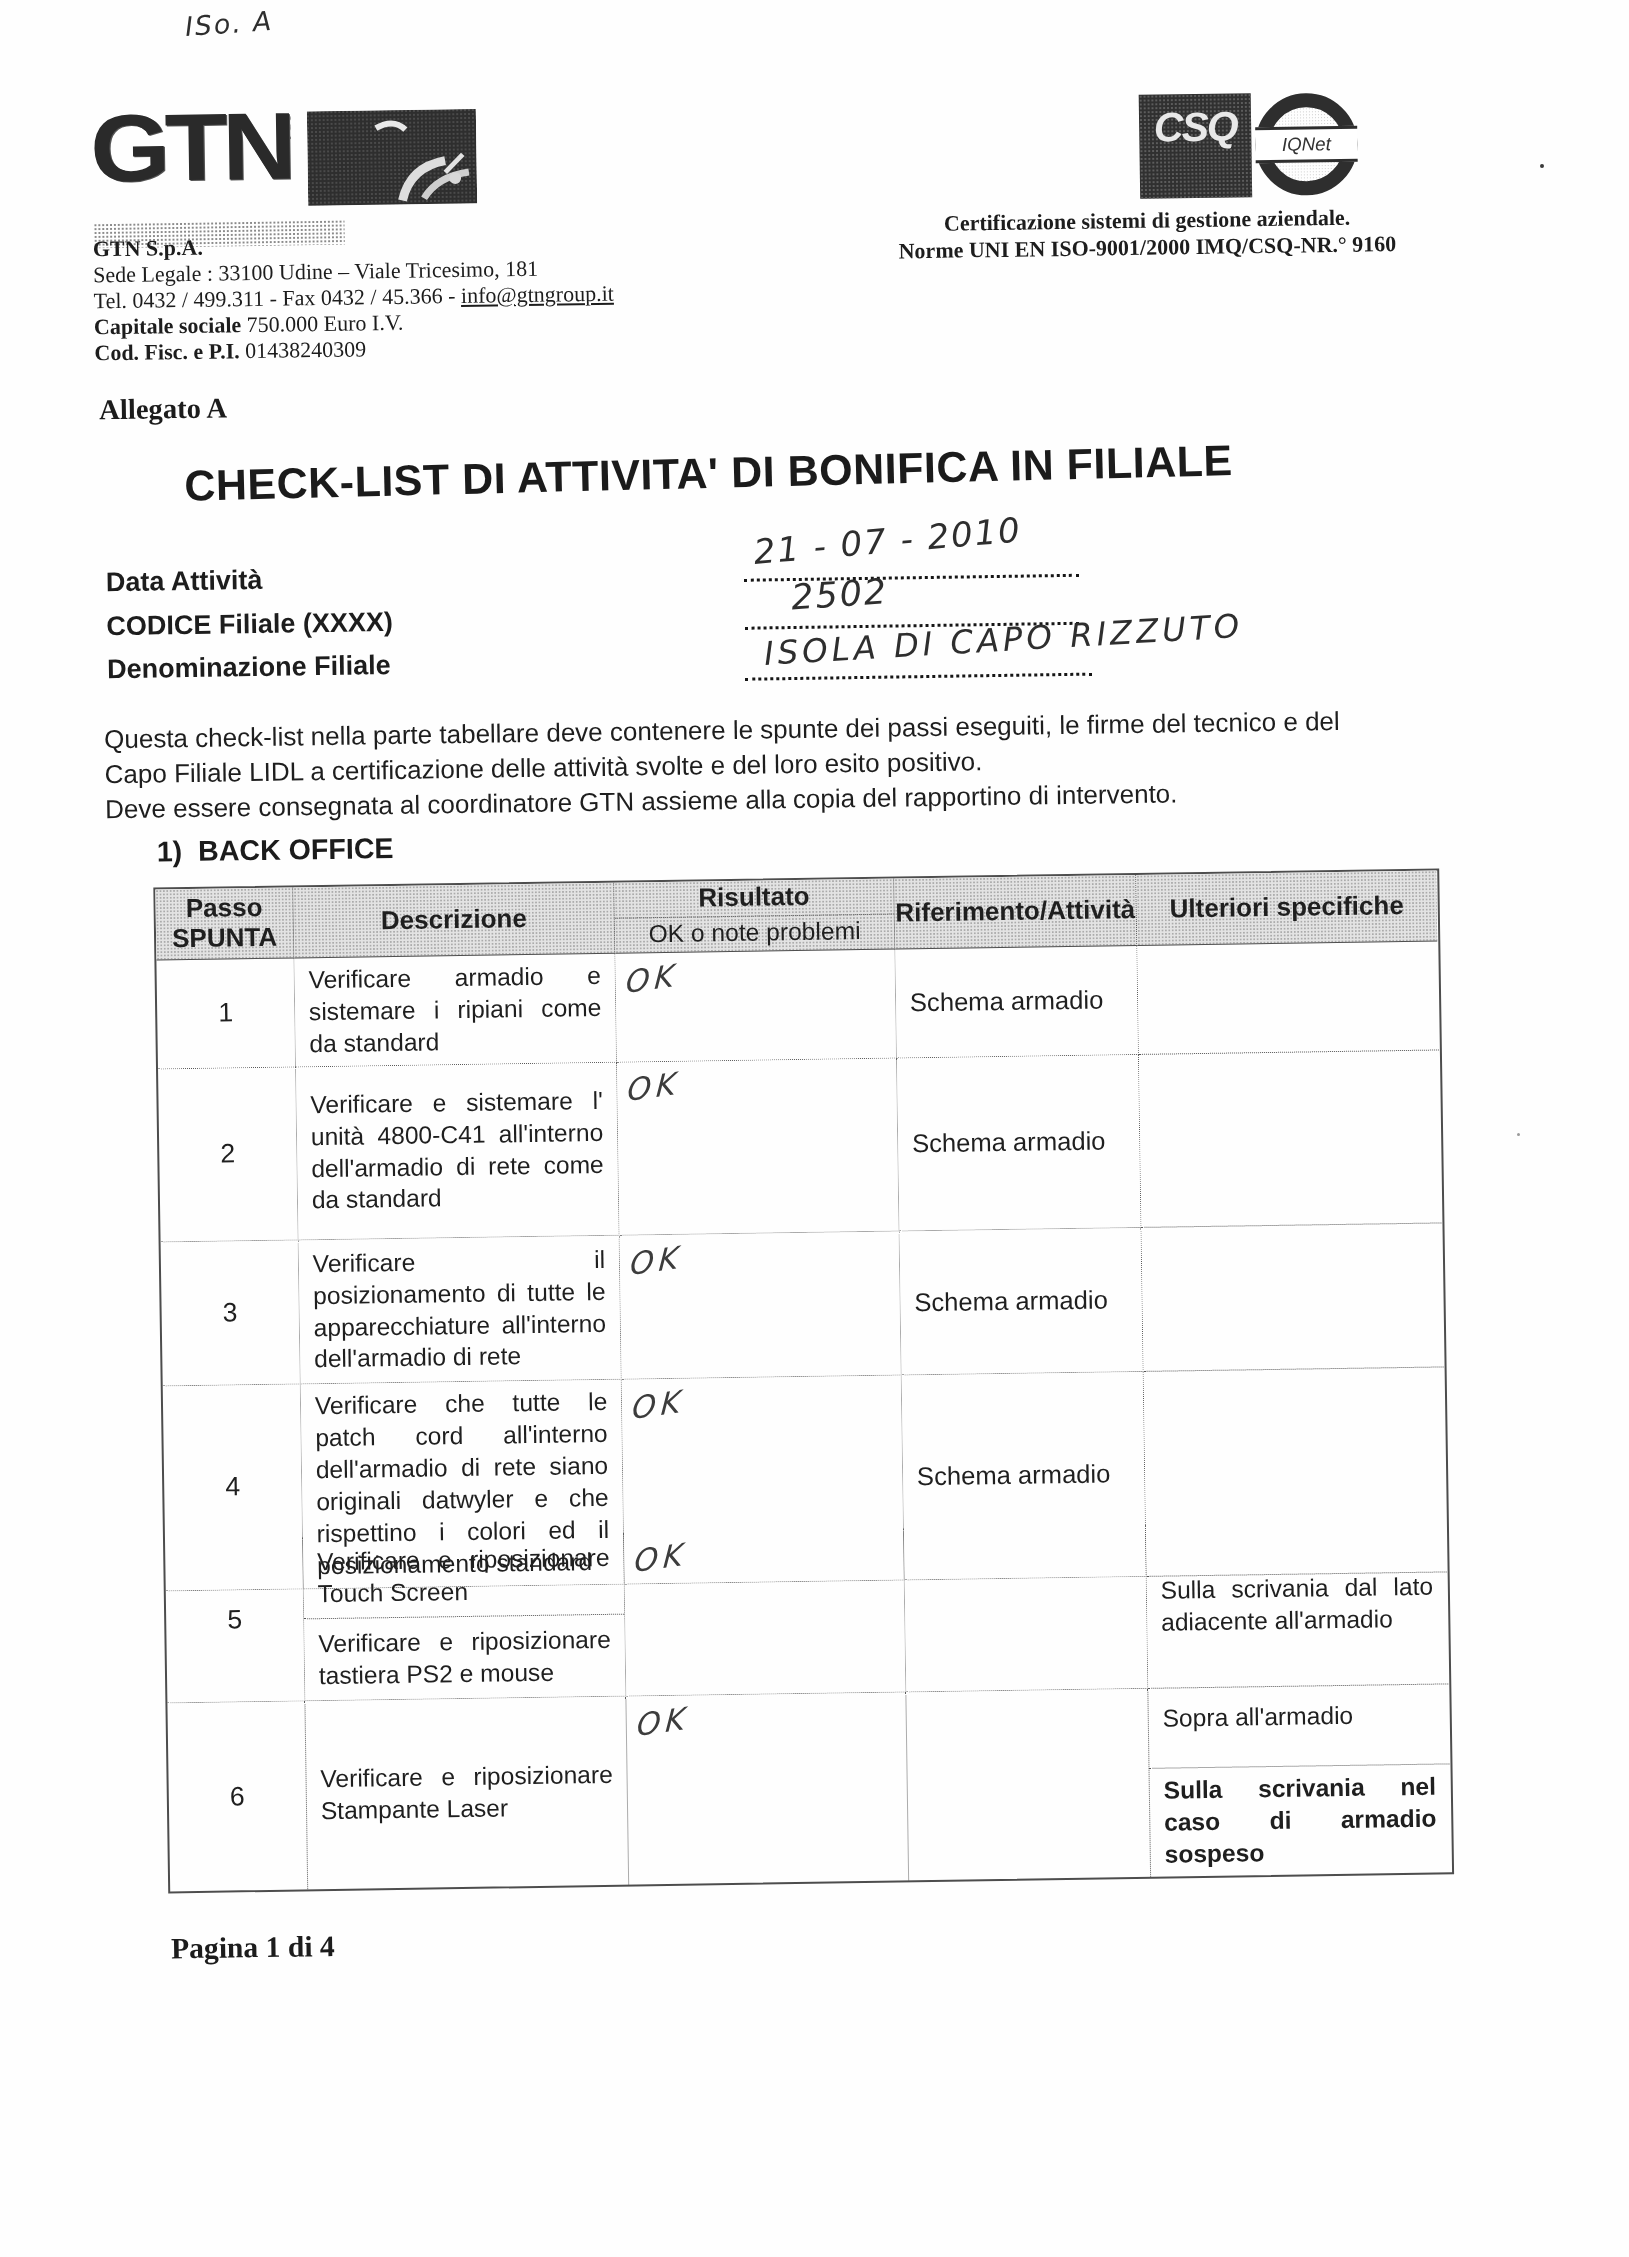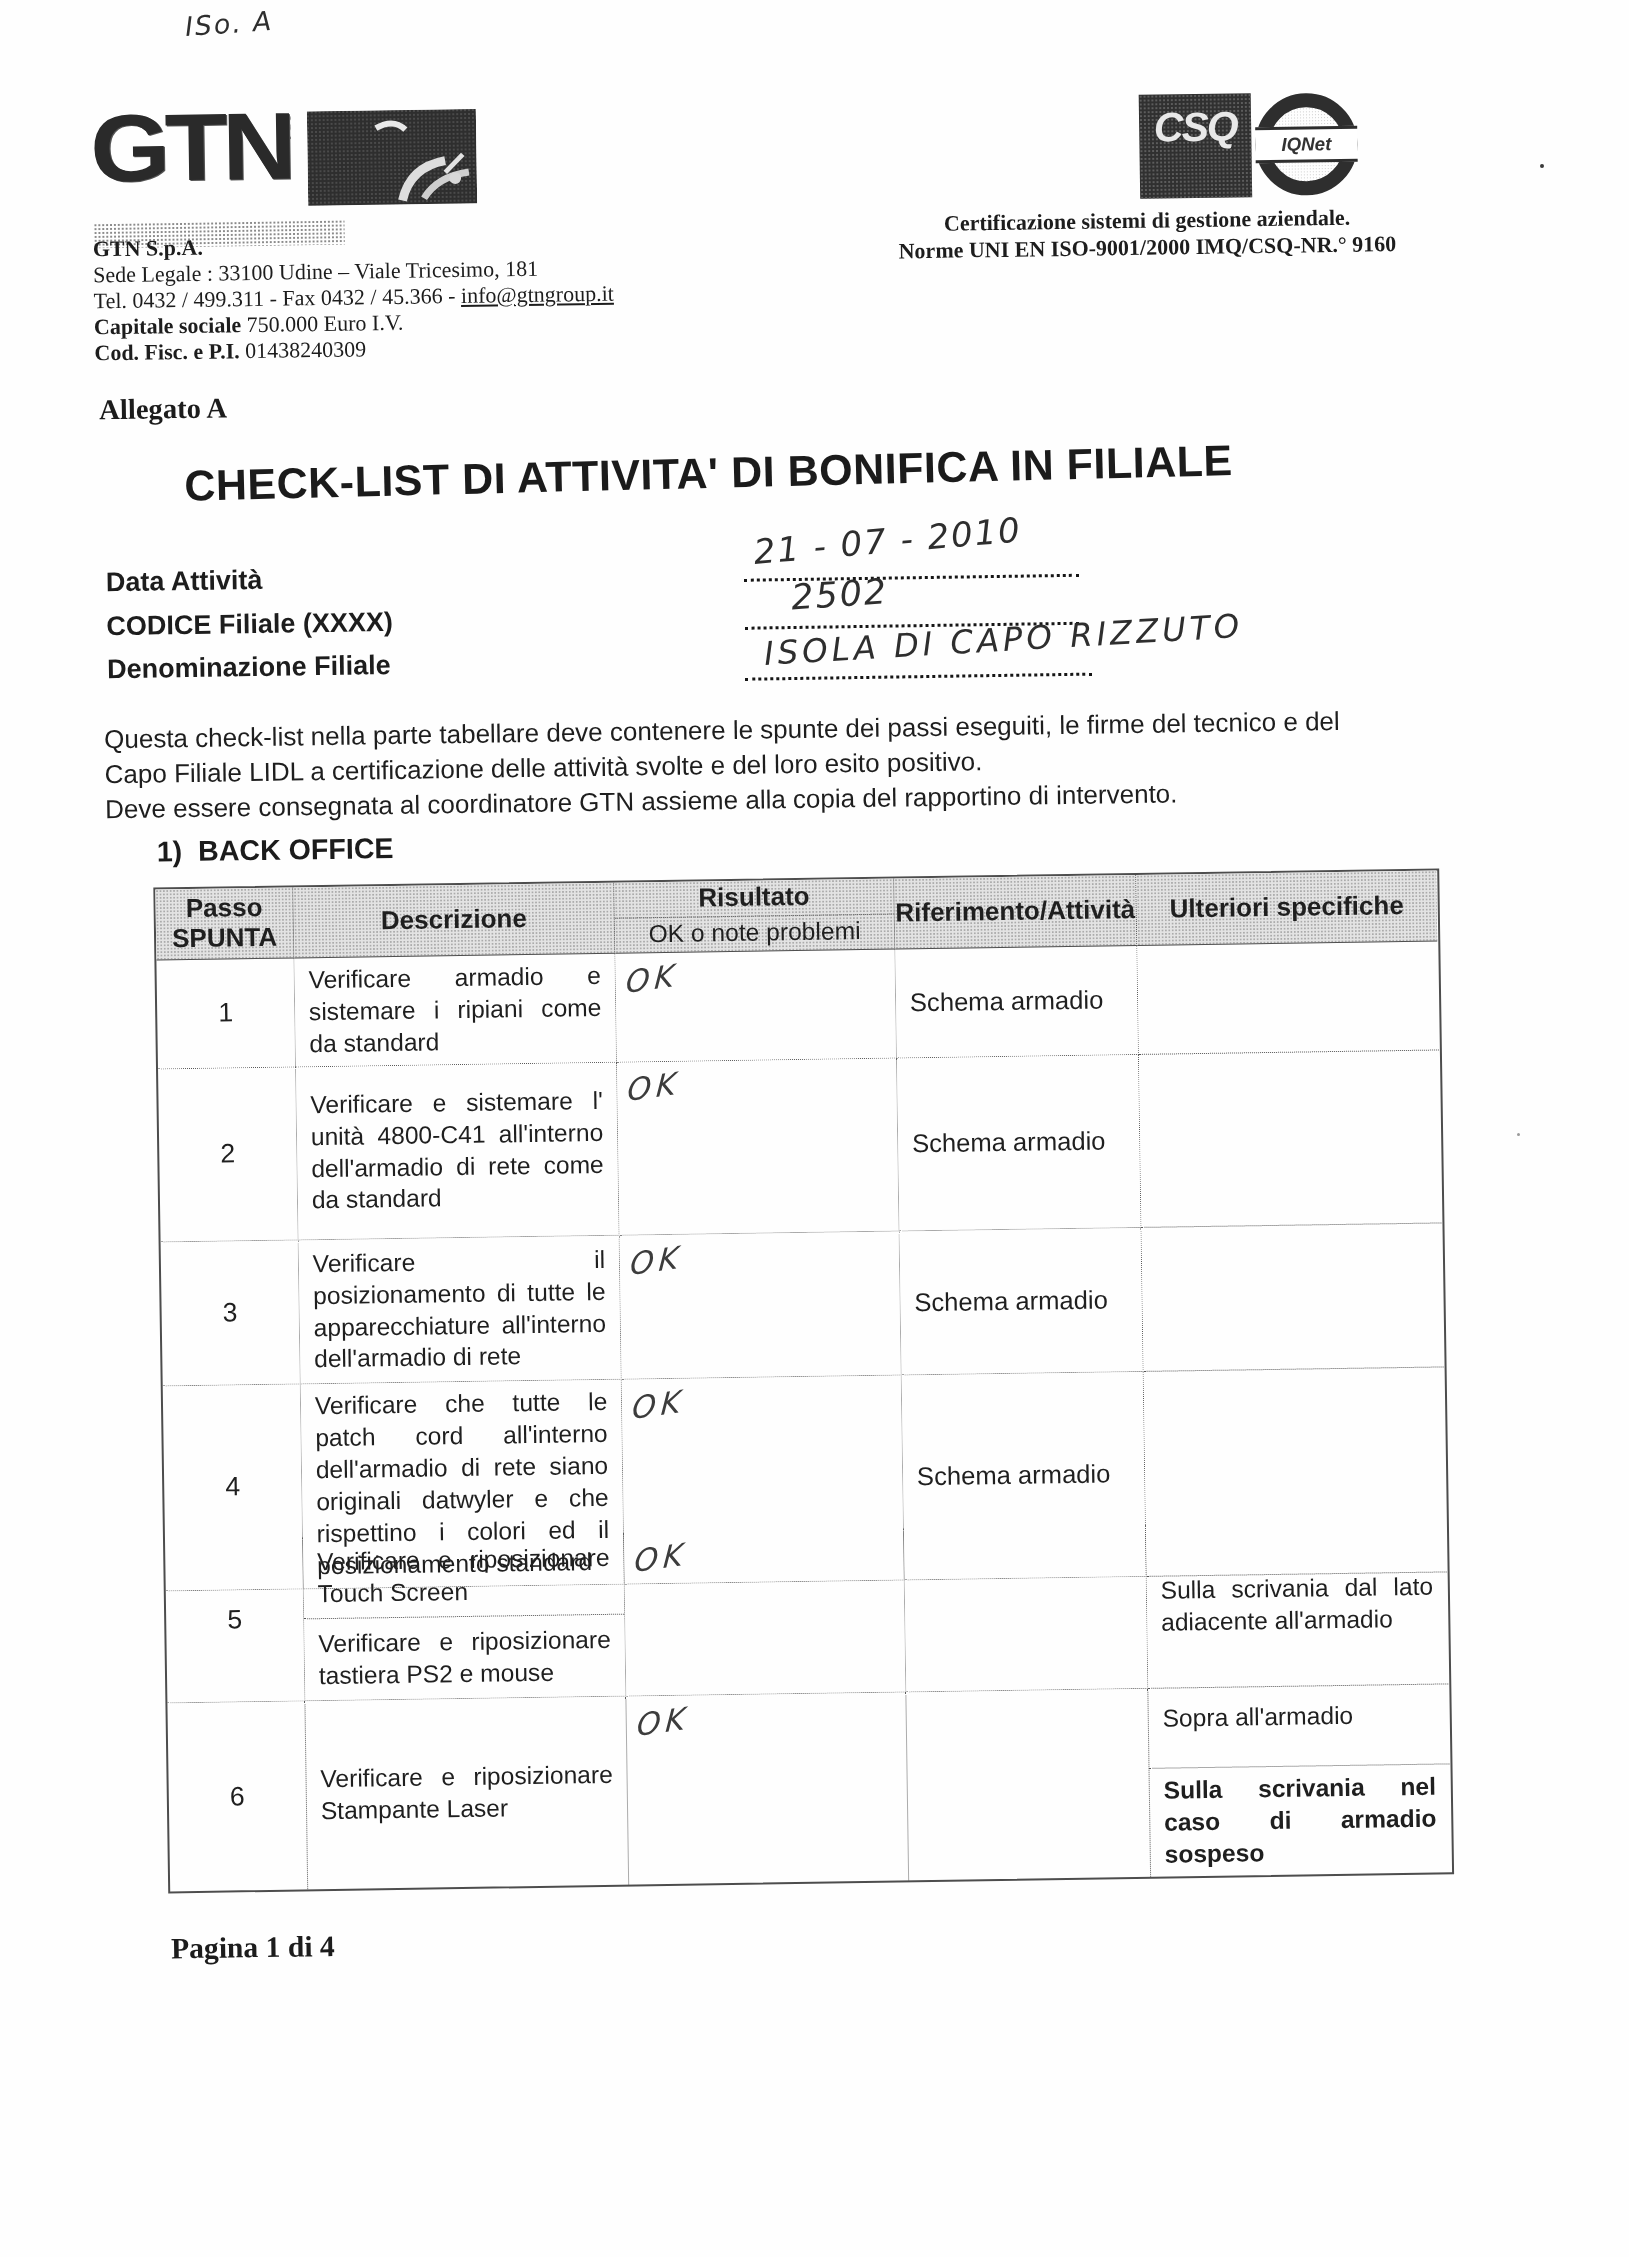--- a/index.html
+++ b/index.html
@@ -43,21 +43,21 @@
      background-image:radial-gradient(#5d5d5d 1px,transparent 1.2px);background-size:3.9px 3.9px;
      display:flex;align-items:flex-start;justify-content:center;}
   .csq-box span{color:#e8e8e8;font-weight:bold;font-style:italic;font-size:41px;
      margin-top:9.9px;letter-spacing:-2px;}
   .iqnet-ring{width:102px;height:102px;border-radius:50%;border:14.8px solid #2e2e2e;
      box-sizing:border-box;position:relative;
      background-image:radial-gradient(#cfcfcf 0.7px,transparent 1px);background-size:3px 3px;}
   .iqnet-band{position:absolute;left:-13.8px;right:-13.8px;top:50%;height:29.6px;
      transform:translateY(-50%);background:#fff;border-top:3px solid #2e2e2e;
      border-bottom:3px solid #2e2e2e;display:flex;align-items:center;justify-content:center;}
-  .iqnet-band span{font-size:18.7px;font-weight:bold;color:#333;font-style:italic;}
+  .iqnet-band span{font-size:18.7px;font-weight:normal;color:#333;font-style:italic;}
   .cert-text{margin-top:7.9px;text-align:center;font-family:"Liberation Serif",serif;
      font-weight:bold;font-size:22px;line-height:1.25;color:#1d1d1d;}
 
   
   .allegato{position:absolute;left:99px;top:394px;font-family:"Liberation Serif",serif;
      font-weight:bold;font-size:28.6px;color:#1c1c1c;}
   .title{position:absolute;left:183px;top:457px;width:1182px;font-size:43px;
      font-weight:bold;letter-spacing:0.5px;color:#1b1b1b;transform:rotate(-0.55deg);}
 
   .field-label{position:absolute;left:103px;font-size:27px;font-weight:bold;color:#1d1d1d;}

